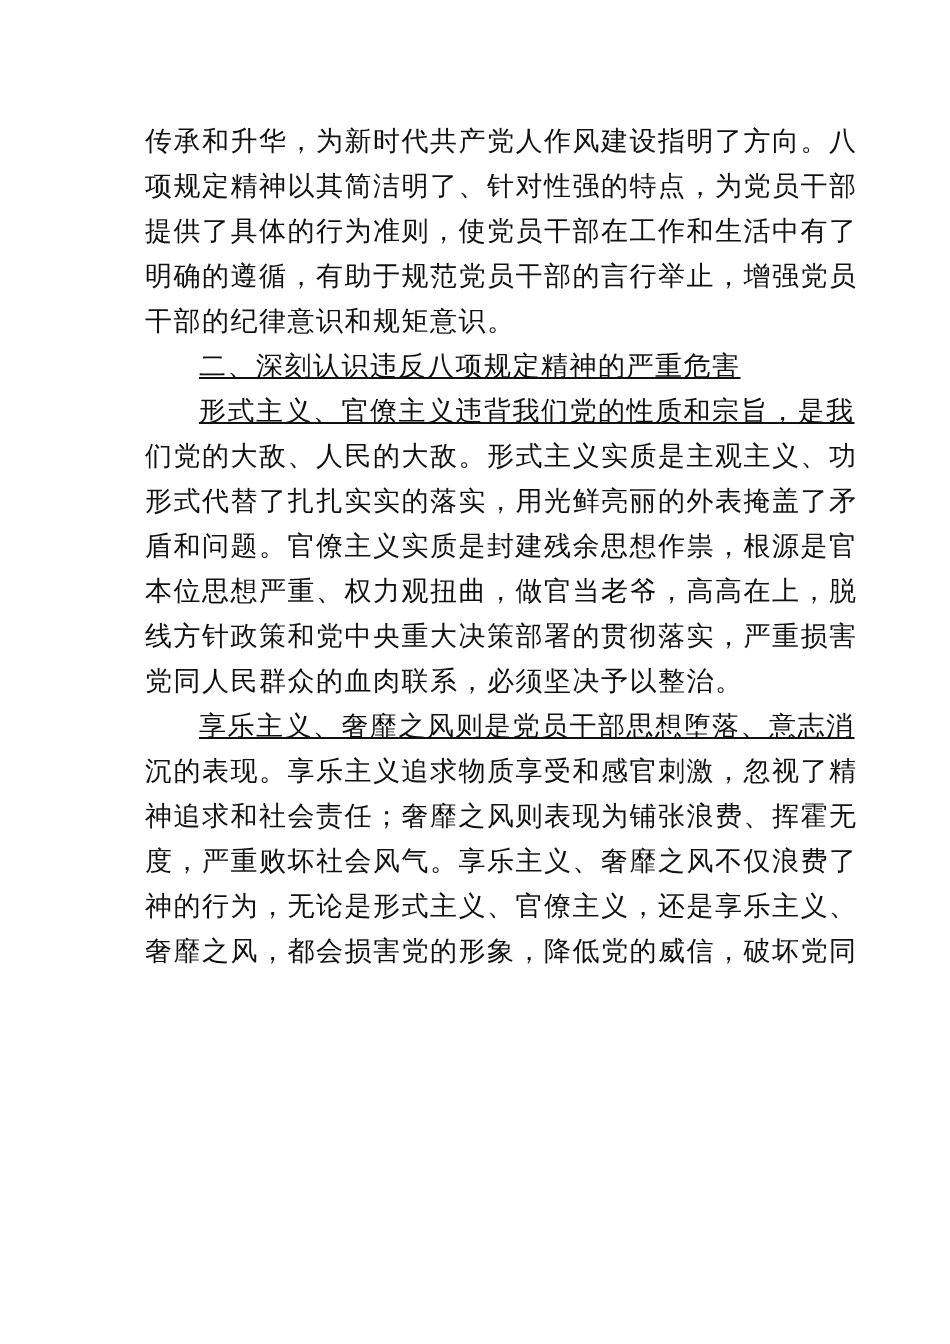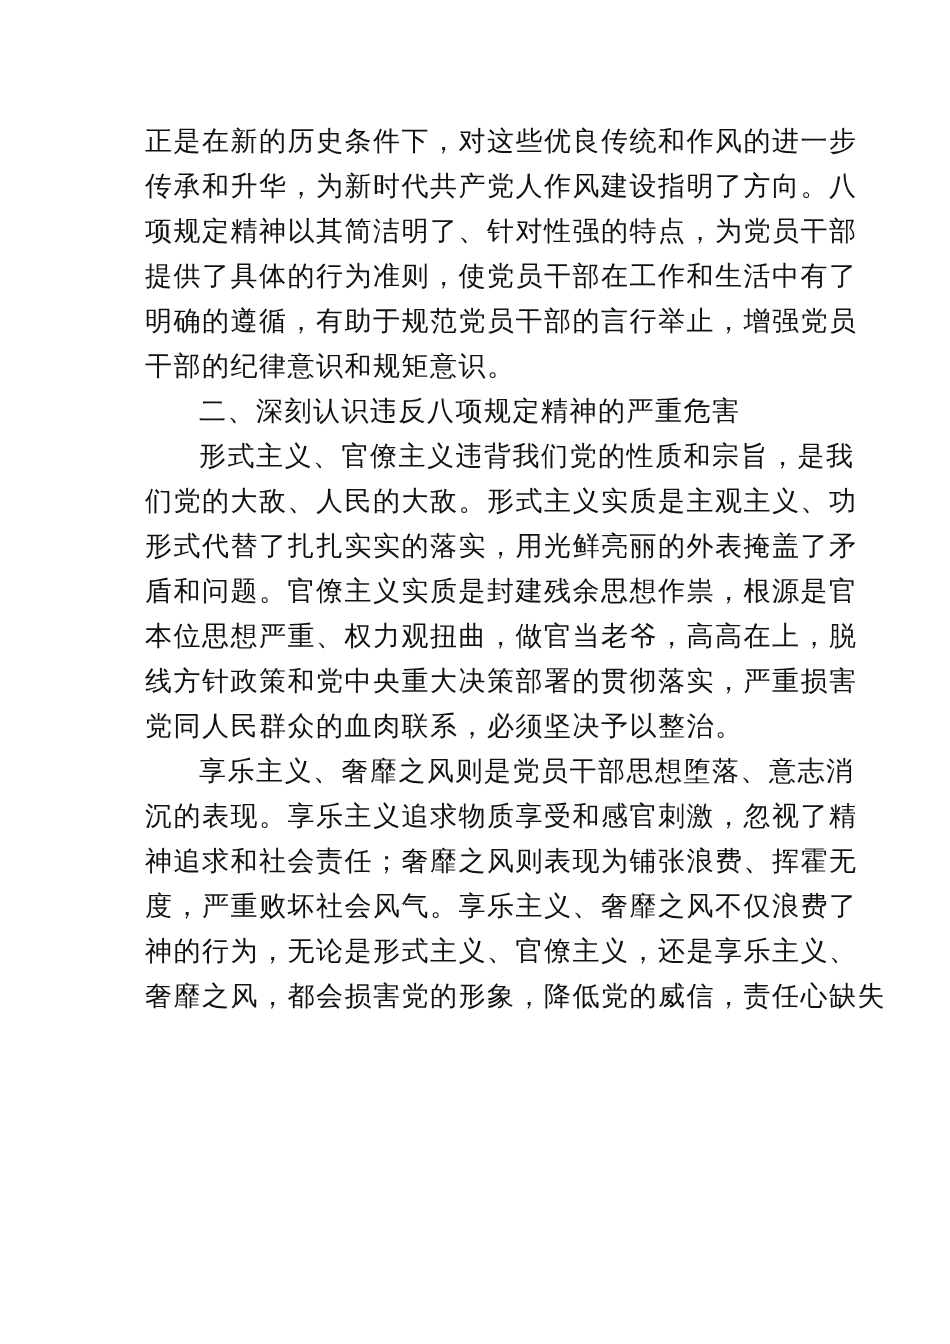--- a/index.html
+++ b/index.html
@@ -12,39 +12,38 @@
       font-family: "DejaVu Sans", sans-serif;
       font-size: 27px;
       color: #111111;
     }
     .line {
       height: 45px;
       line-height: 45px;
       white-space: nowrap;
       letter-spacing: 1.5px;
     }
-    .indent { padding-left: 54px; }
+    .indent { padding-left: 54px; text-decoration: underline; }
   </style>
 </head>
 <body>
 
 <div class="page">
-  <div class="line">正是在新的历史条件下，对这些优良传统和作风的进一步</div>
   <div class="line">传承和升华，为新时代共产党人作风建设指明了方向。八</div>
   <div class="line">项规定精神以其简洁明了、针对性强的特点，为党员干部</div>
   <div class="line">提供了具体的行为准则，使党员干部在工作和生活中有了</div>
   <div class="line">明确的遵循，有助于规范党员干部的言行举止，增强党员</div>
   <div class="line">干部的纪律意识和规矩意识。</div>
   <div class="line indent">二、深刻认识违反八项规定精神的严重危害</div>
   <div class="line indent">形式主义、官僚主义违背我们党的性质和宗旨，是我</div>
   <div class="line">们党的大敌、人民的大敌。形式主义实质是主观主义、功</div>
   <div class="line">形式代替了扎扎实实的落实，用光鲜亮丽的外表掩盖了矛</div>
   <div class="line">盾和问题。官僚主义实质是封建残余思想作祟，根源是官</div>
   <div class="line">本位思想严重、权力观扭曲，做官当老爷，高高在上，脱</div>
   <div class="line">线方针政策和党中央重大决策部署的贯彻落实，严重损害</div>
   <div class="line">党同人民群众的血肉联系，必须坚决予以整治。</div>
   <div class="line indent">享乐主义、奢靡之风则是党员干部思想堕落、意志消</div>
   <div class="line">沉的表现。享乐主义追求物质享受和感官刺激，忽视了精</div>
   <div class="line">神追求和社会责任；奢靡之风则表现为铺张浪费、挥霍无</div>
   <div class="line">度，严重败坏社会风气。享乐主义、奢靡之风不仅浪费了</div>
   <div class="line">神的行为，无论是形式主义、官僚主义，还是享乐主义、</div>
-  <div class="line">奢靡之风，都会损害党的形象，降低党的威信，责任心缺失</div>
+  <div class="line">奢靡之风，都会损害党的形象，降低党的威信，破坏党同</div>
 </div>
 
 </body></html>

